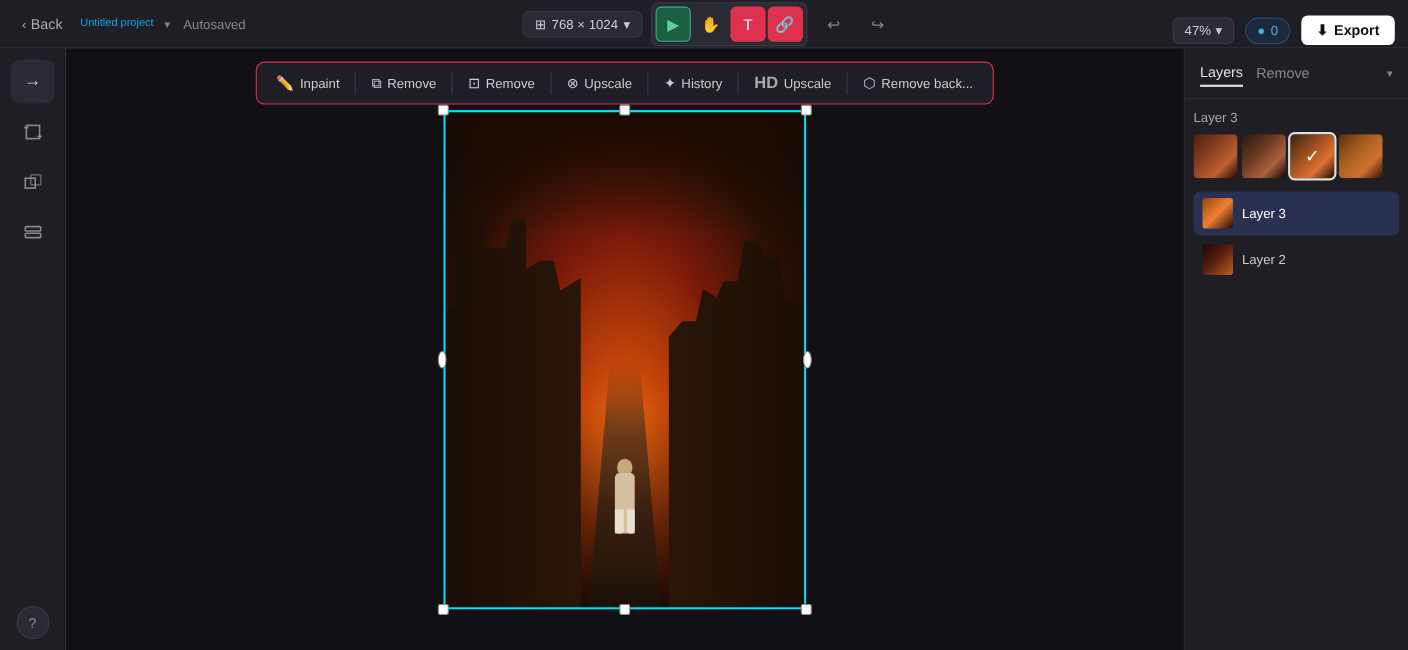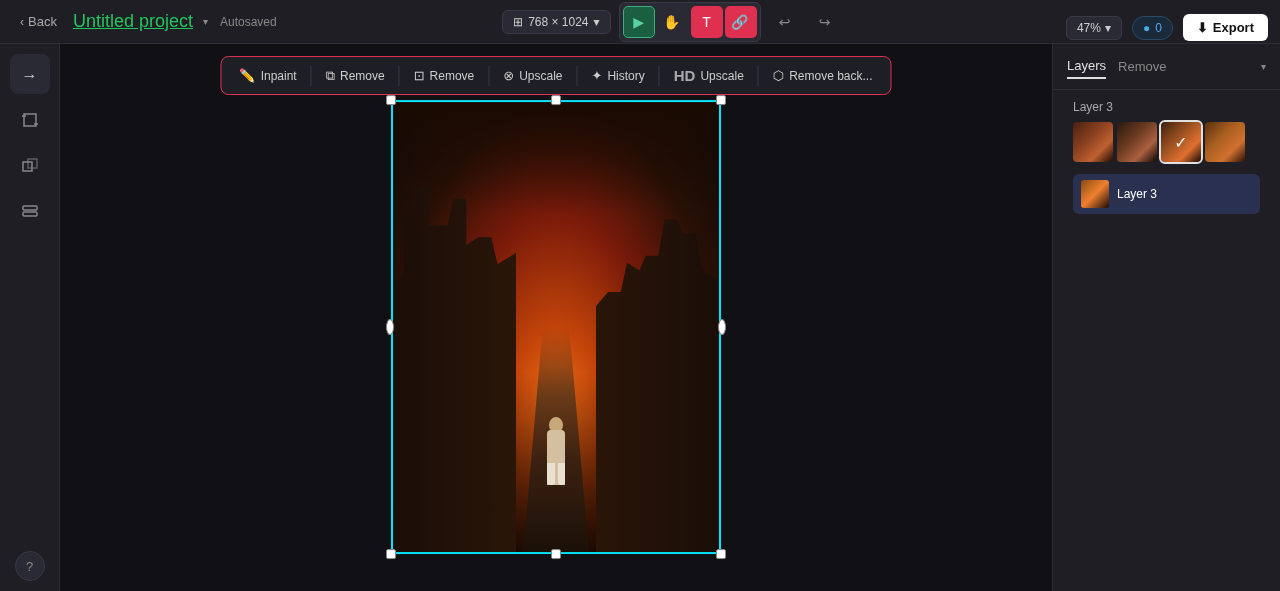--- a/index.html
+++ b/index.html
@@ -27,21 +27,21 @@
       flex-shrink: 0;
     }
     .topbar-left { display: flex; align-items: center; gap: 8px; }
     .back-btn {
       display: flex; align-items: center; gap: 4px;
       color: #aaa; cursor: pointer; padding: 4px 8px;
       border-radius: 4px;
     }
     .chevron-left { font-size: 12px; }
     .project-name {
-      font-size: 18px; font-weight: 500; color: #22c55e; text-decoration: underline;
+      font-size: 10px; font-weight: 500; color: #0ea5e9;
     }
     .dropdown-arrow { color: #888; font-size: 10px; margin-left: 2px; cursor: pointer; }
     .autosaved { color: #888; font-size: 12px; margin-left: 4px; }
 
     .topbar-center {
       flex: 1; display: flex; align-items: center; justify-content: center; gap: 8px;
     }
     .canvas-size-btn {
       display: flex; align-items: center; gap: 5px;
       background: #2a2a34; border: 1px solid #3a3a46;
@@ -283,21 +283,21 @@
       width: 18px; height: 18px;
       background: white;
       border-radius: 50%;
       border: 2px solid #888;
       display: flex; align-items: center; justify-content: center;
       font-size: 10px; color: #555;
     }
 
     
     .right-sidebar {
-      width: 228px;
+      width: 204px;
       background: #1e1e24;
       border-left: 1px solid #2e2e38;
       display: flex;
       flex-direction: column;
     }
     .right-sidebar-tabs {
       display: flex;
       align-items: center;
       padding: 10px 14px;
       gap: 12px;
@@ -306,21 +306,21 @@
     .sidebar-tab {
       font-size: 13px;
       font-weight: 500;
       cursor: pointer;
       padding: 4px 0;
     }
     .sidebar-tab.active { color: #e0e0e0; border-bottom: 2px solid #e0e0e0; }
     .sidebar-tab.inactive { color: #888; }
     .sidebar-tab-chevron { margin-left: auto; color: #888; font-size: 10px; cursor: pointer; }
 
-    .layer-section { padding: 10px 20px; }
+    .layer-section { padding: 10px 8px; }
     .layer-title { font-size: 12px; color: #aaa; margin-bottom: 8px; }
 
     
     .thumbnails-row {
       display: flex; gap: 4px; margin-bottom: 12px;
     }
     .thumb {
       width: 40px; height: 40px;
       border-radius: 4px;
       background: #2a2010;
@@ -549,17 +549,23 @@
         </div>
       </div>
 
       <div class="layers-list">
         <div class="layer-item active">
           <div class="layer-thumb">
             <div class="layer-thumb-inner lt1"></div>
           </div>
           <span class="layer-name">Layer 3</span>
         </div>
+        <div class="layer-item">
+          <div class="layer-thumb">
+            <div class="layer-thumb-inner lt3"></div>
+          </div>
+          <span class="layer-name">Layer 2</span>
+        </div>
       </div>
     </div>
   </div>
 
 </div>
 
 </body></html>

